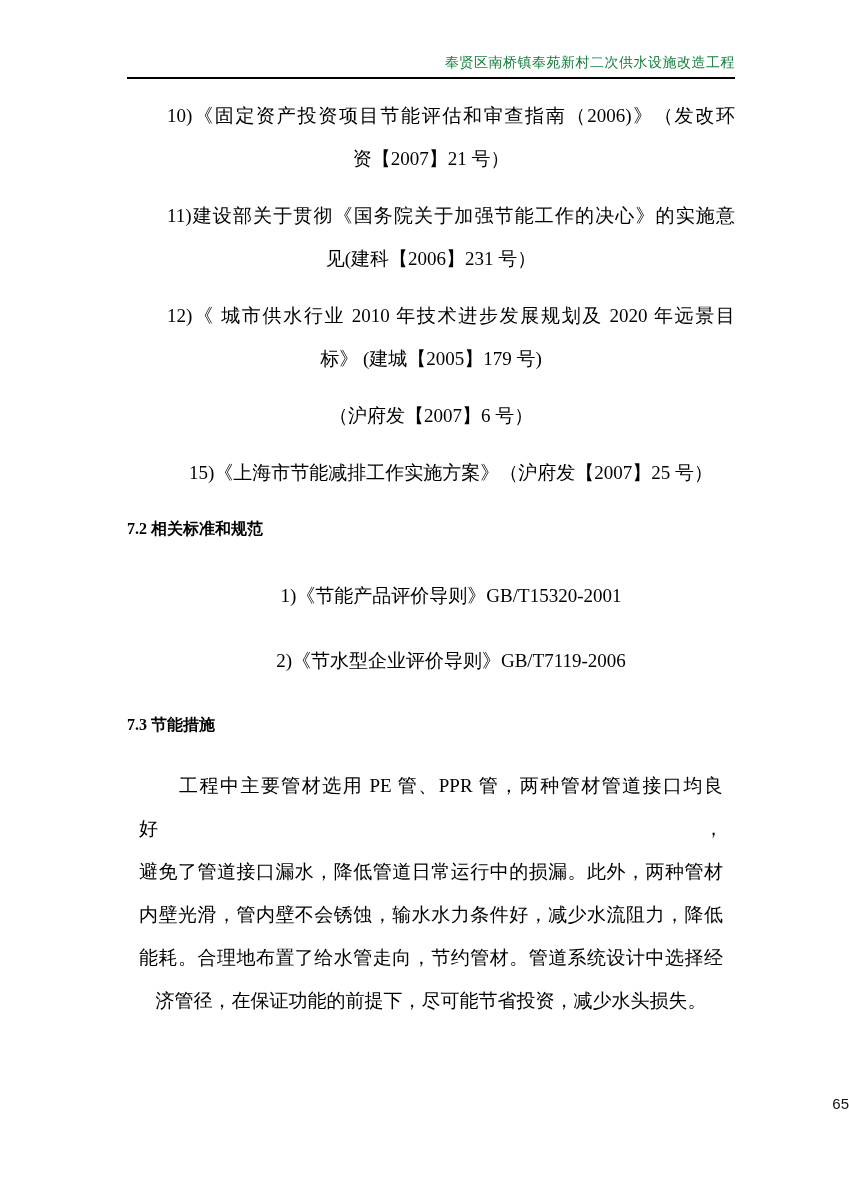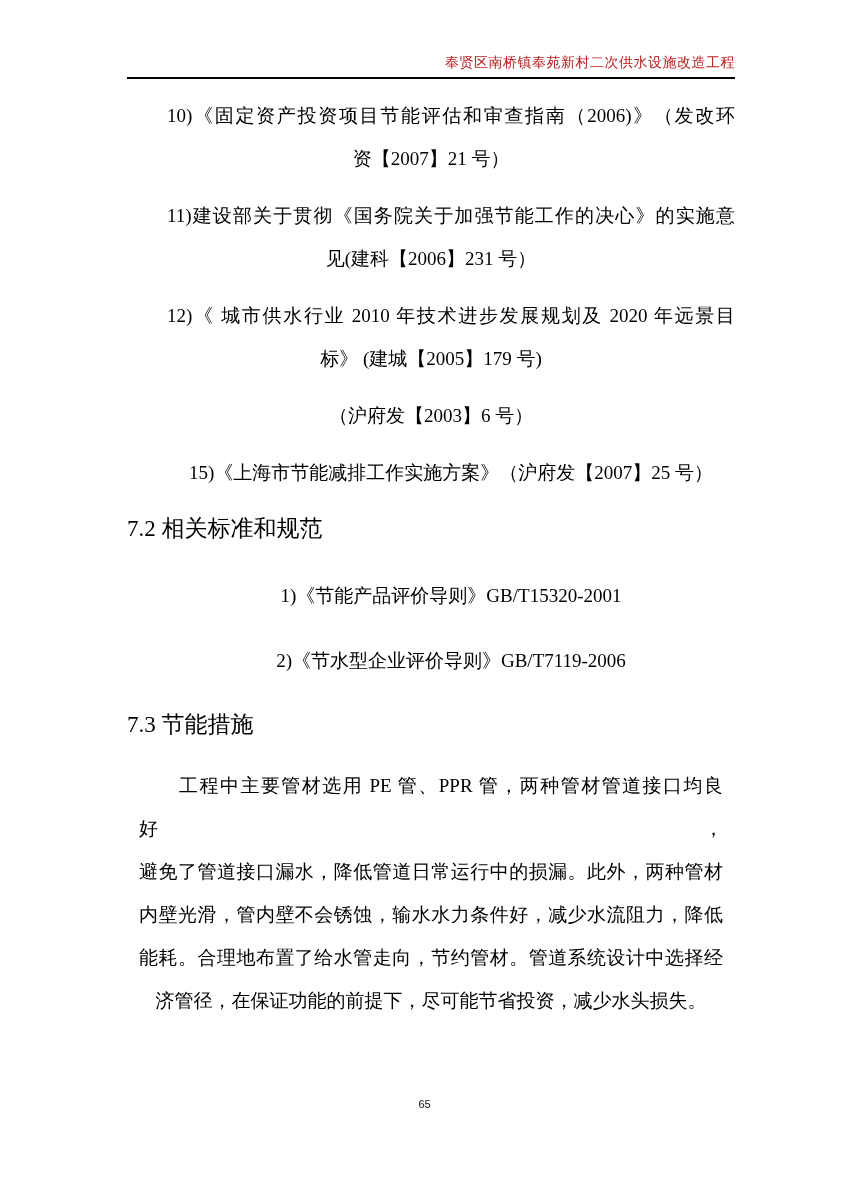--- a/index.html
+++ b/index.html
@@ -17,21 +17,21 @@
     padding: 54px 114px 0 127px;
     background: #ffffff;
     overflow: hidden;
   }
   
   .page-header-text {
     text-align: right;
     font-size: 14px;
     line-height: 18px;
     letter-spacing: 0.5px;
-    color: #b91c1c;
+    color: #15803d;
   }
   .header-rule {
     border-bottom: 2px solid #000000;
     margin-top: 5px;
     height: 0;
   }
   
   .content {
     margin-top: 15px;
     font-size: 19px;
@@ -48,38 +48,38 @@
     text-align: justify;
     text-align-last: justify;
   }
   .list-item {
     margin-bottom: 14px;
   }
   .std-item {
     margin-bottom: 22px;
   }
   h2 {
-    font-size: 23px;
-    font-weight: normal;
+    font-size: 16px;
+    font-weight: bold;
     line-height: 30px;
     margin: 0;
     font-family: "Liberation Serif", "DejaVu Serif", serif;
   }
   .h-72 { margin: 20px 0 30px 0; }
   .h-73 { margin: 28px 0 24px 0; }
   .paragraph { margin: 12px; }
   
   .page-footer {
     position: absolute;
     left: 0;
     top: 1096px;
     width: 849px;
-    text-align: center;
+    text-align: right;
     font-family: "Liberation Sans", "DejaVu Sans", sans-serif;
-    font-size: 11px;
+    font-size: 15px;
     line-height: 16px;
     color: #111111;
   }
 </style>
 </head>
 <body>
 
 <div class="page">
 
   <div>
@@ -99,21 +99,21 @@
       <div class="ln">见(建科【2006】231 号）</div>
     </div>
 
     <div class="list-item">
       <div class="ln first just">12)《 城市供水行业 2010 年技术进步发展规划及 2020 年远景目</div>
       <div class="ln">标》 (建城【2005】179 号)</div>
     </div>
 
 
     <div class="list-item">
-      <div class="ln">（沪府发【2003】6 号）</div>
+      <div class="ln">（沪府发【2007】6 号）</div>
     </div>
 
     <div class="list-item">
       <div class="ln first">15)《上海市节能减排工作实施方案》（沪府发【2007】25 号）</div>
     </div>
 
     <h2 class="h-72">7.2 相关标准和规范</h2>
 
     <div class="std-item">
       <div class="ln first">1)《节能产品评价导则》GB/T15320-2001</div>

